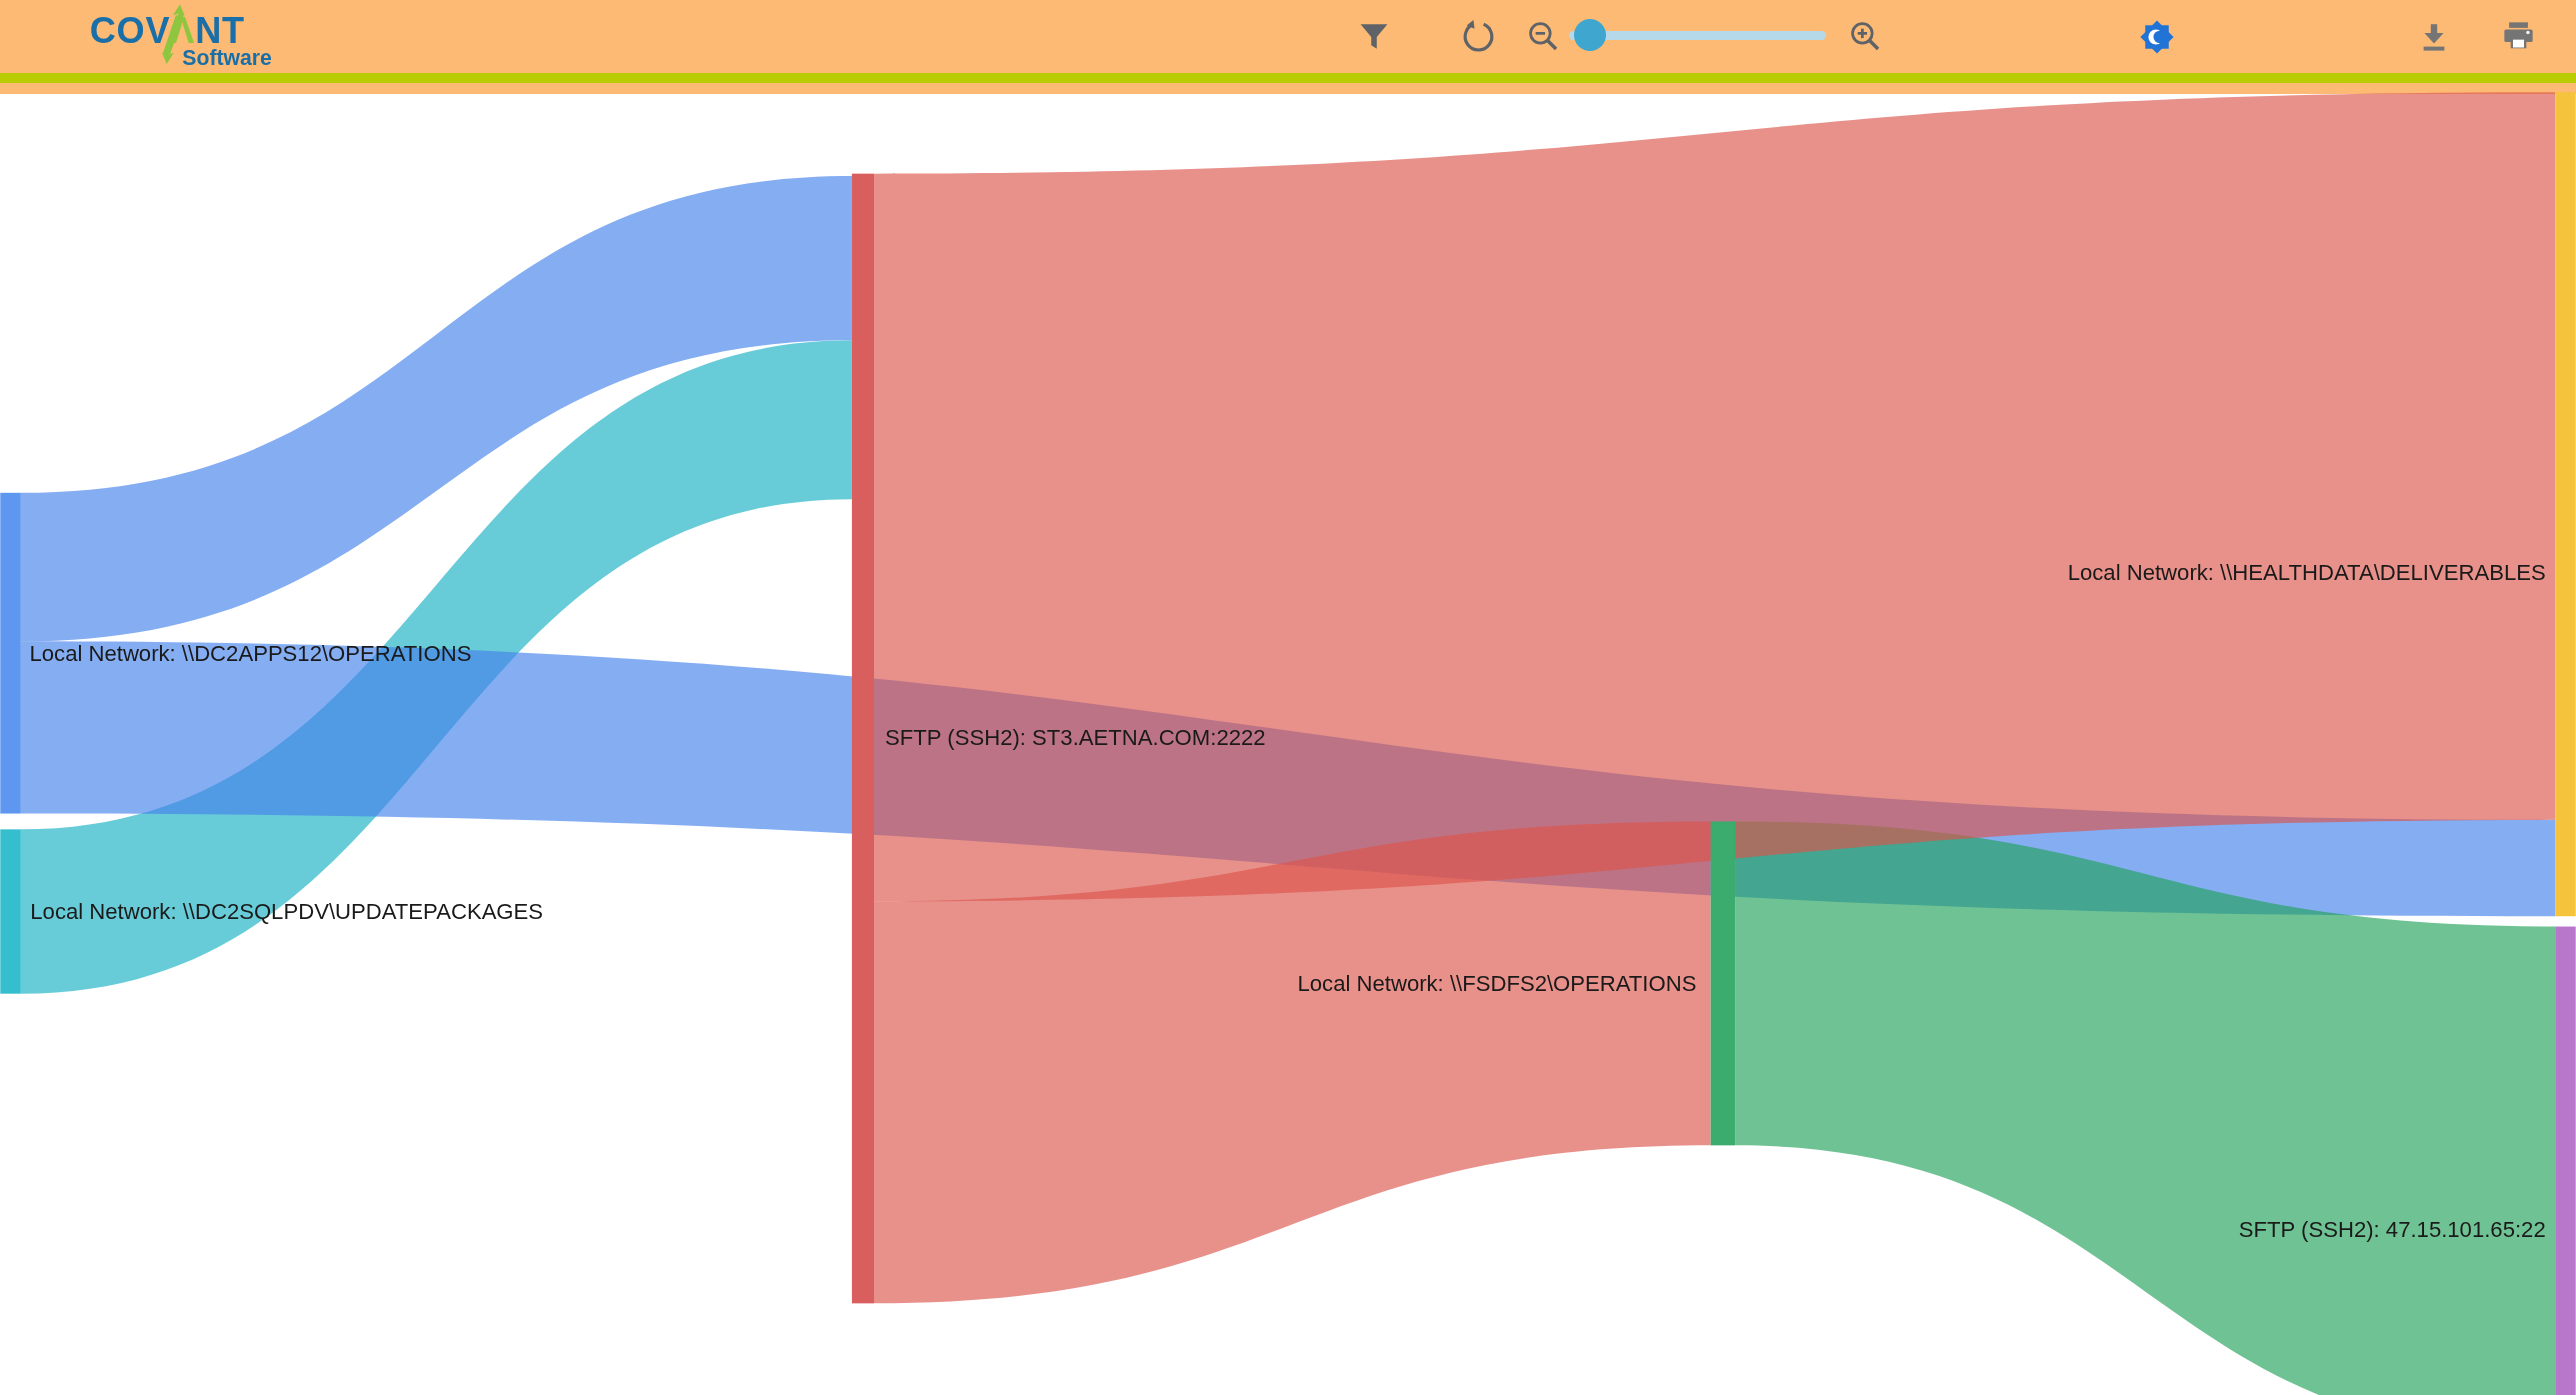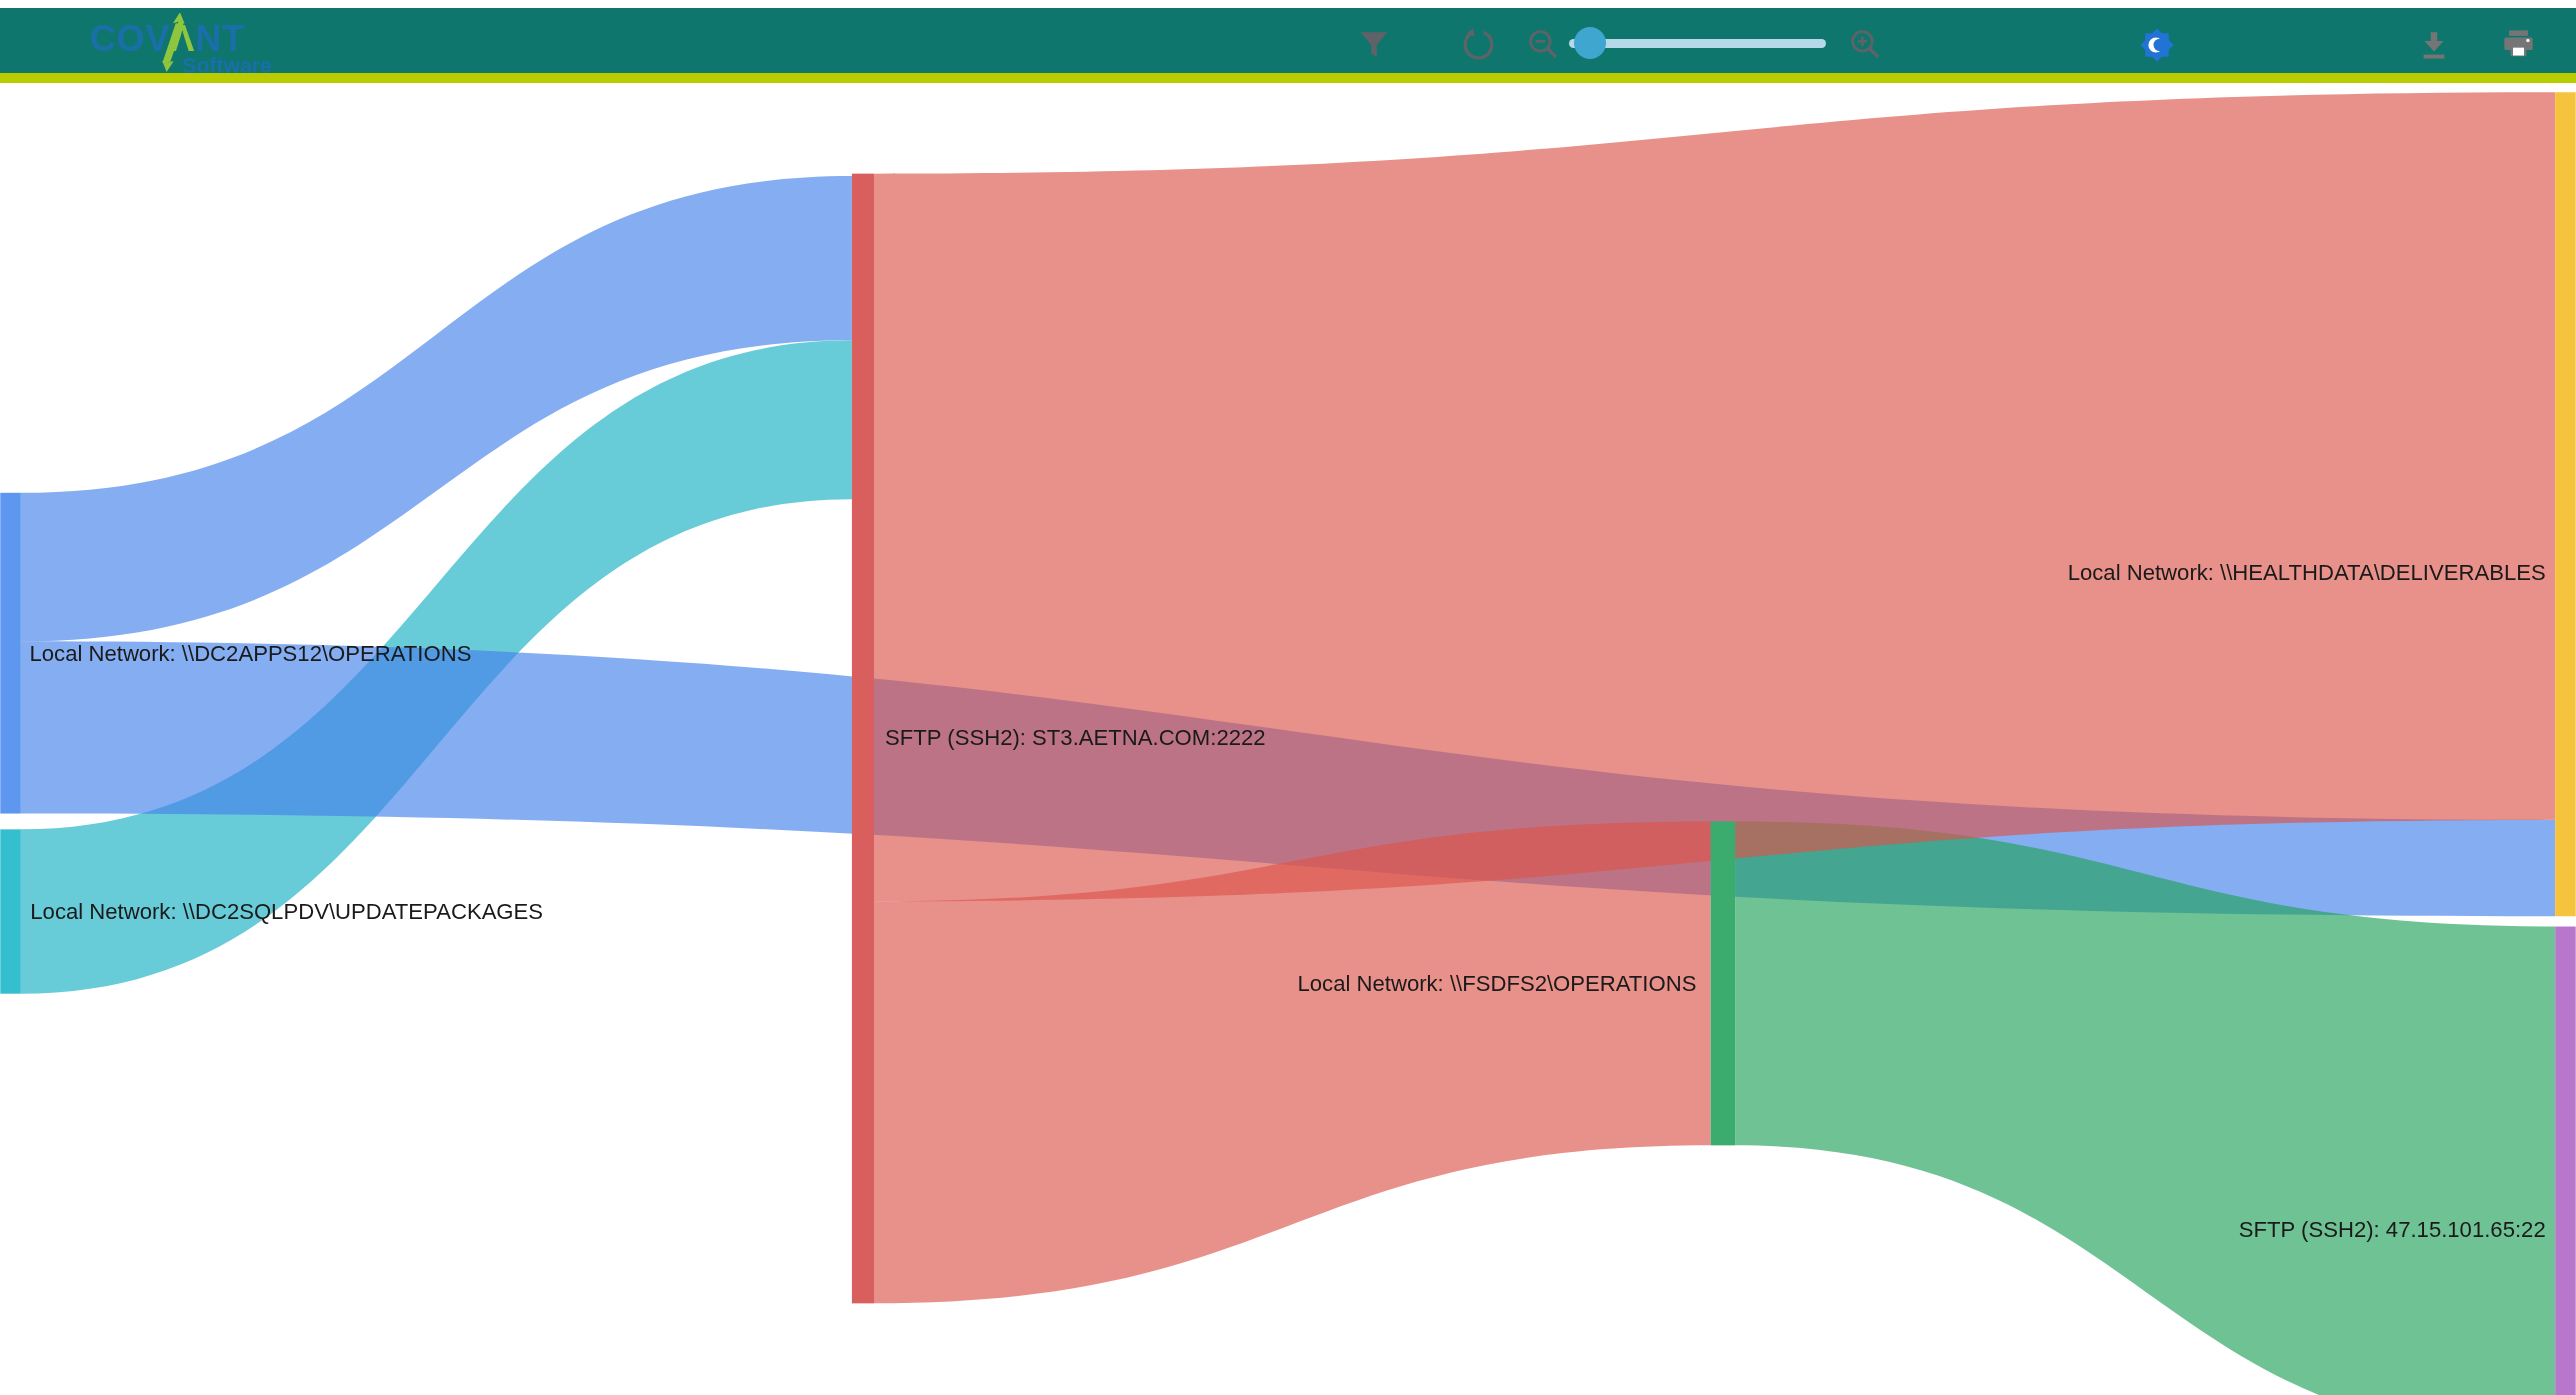--- a/index.html
+++ b/index.html
@@ -1,22 +1,22 @@
 <!DOCTYPE html>
 <html style="font-size:12.6px"><head>
 <meta charset="utf-8">
 <style>
   html,body{margin:0;padding:0;}
   body{
     width:2576px;height:1395px;position:relative;overflow:hidden;
     background:#ffffff;font-family:"Liberation Sans",sans-serif;
   }
   .toolbar{
-    position:absolute;left:0;top:8px;width:2576px;height:73px;
-    background:#0f766e;
+    position:absolute;left:0;top:0;width:2576px;height:94px;
+    background:#fdba74;
   }
   .lime-bar{
     position:absolute;left:0;top:73px;width:2576px;height:9.5px;
     background:#b9cc00;
   }
   .logo{position:absolute;left:89px;top:4.7px;width:237px;height:66px;}
   .tool{position:absolute;top:0;height:73px;display:flex;align-items:center;justify-content:center;cursor:pointer;}
   .tool svg{display:block;}
   .slider-track{
     position:absolute;left:1569px;top:31px;width:257px;height:8.7px;

